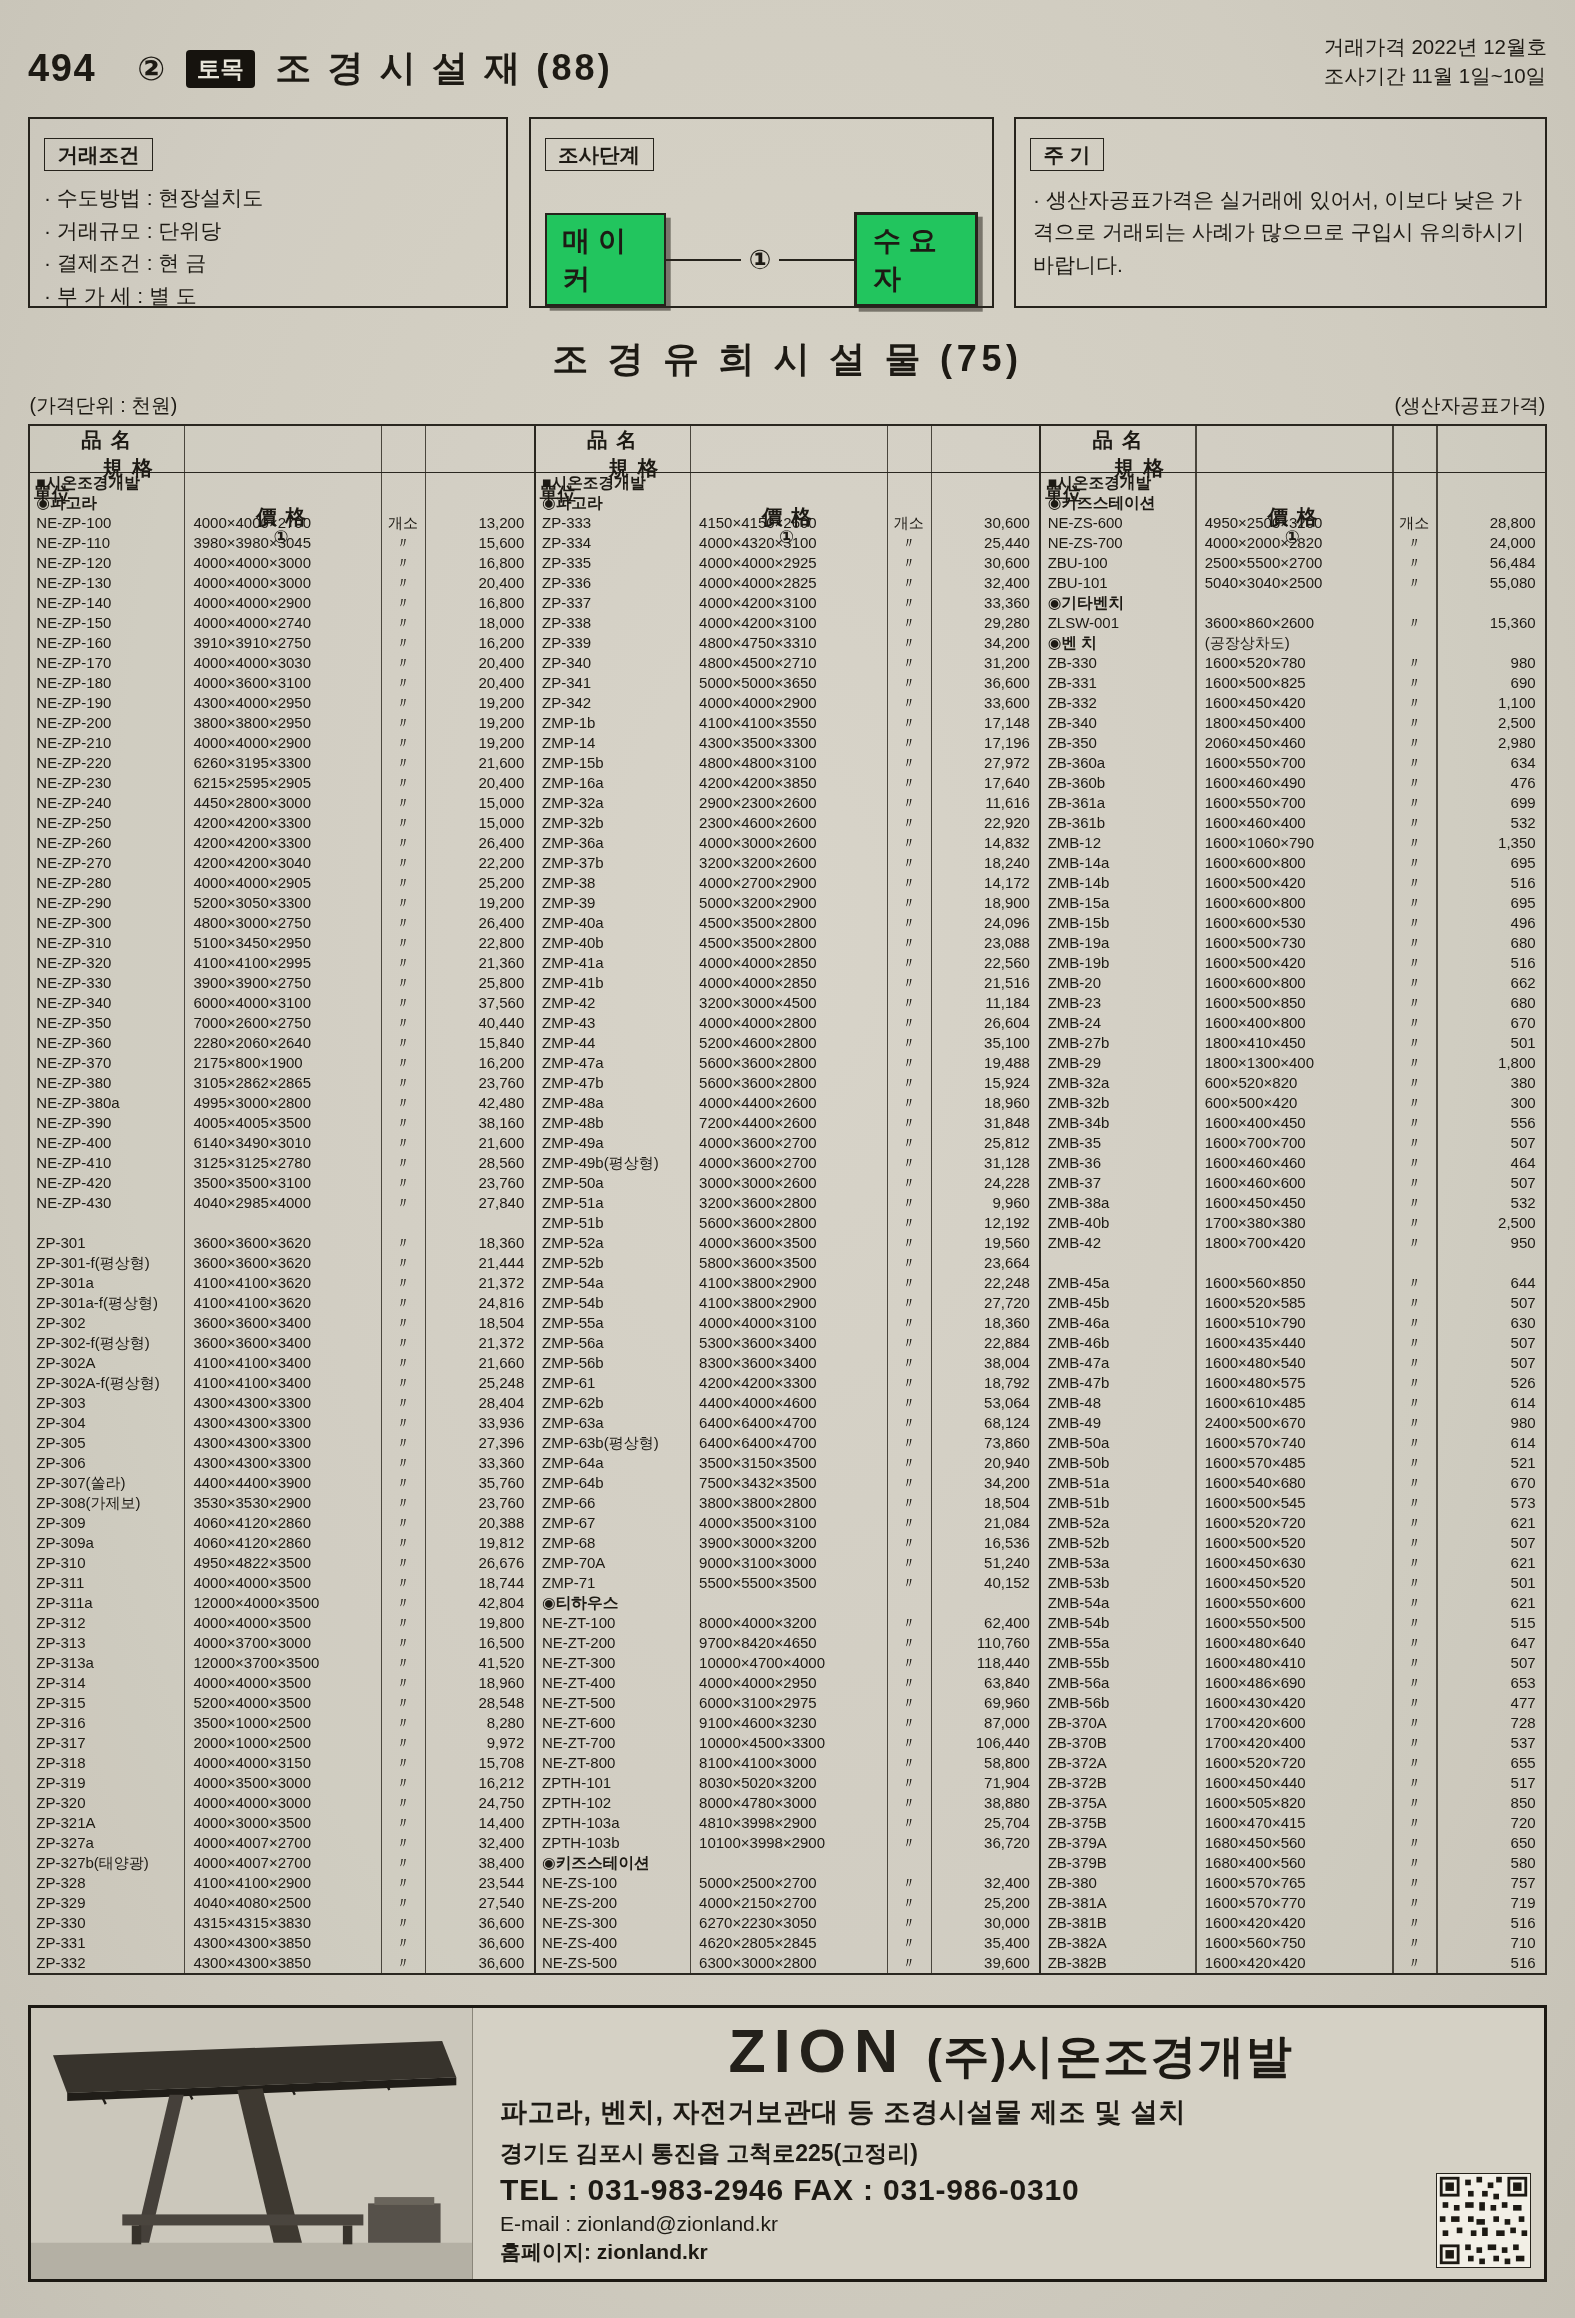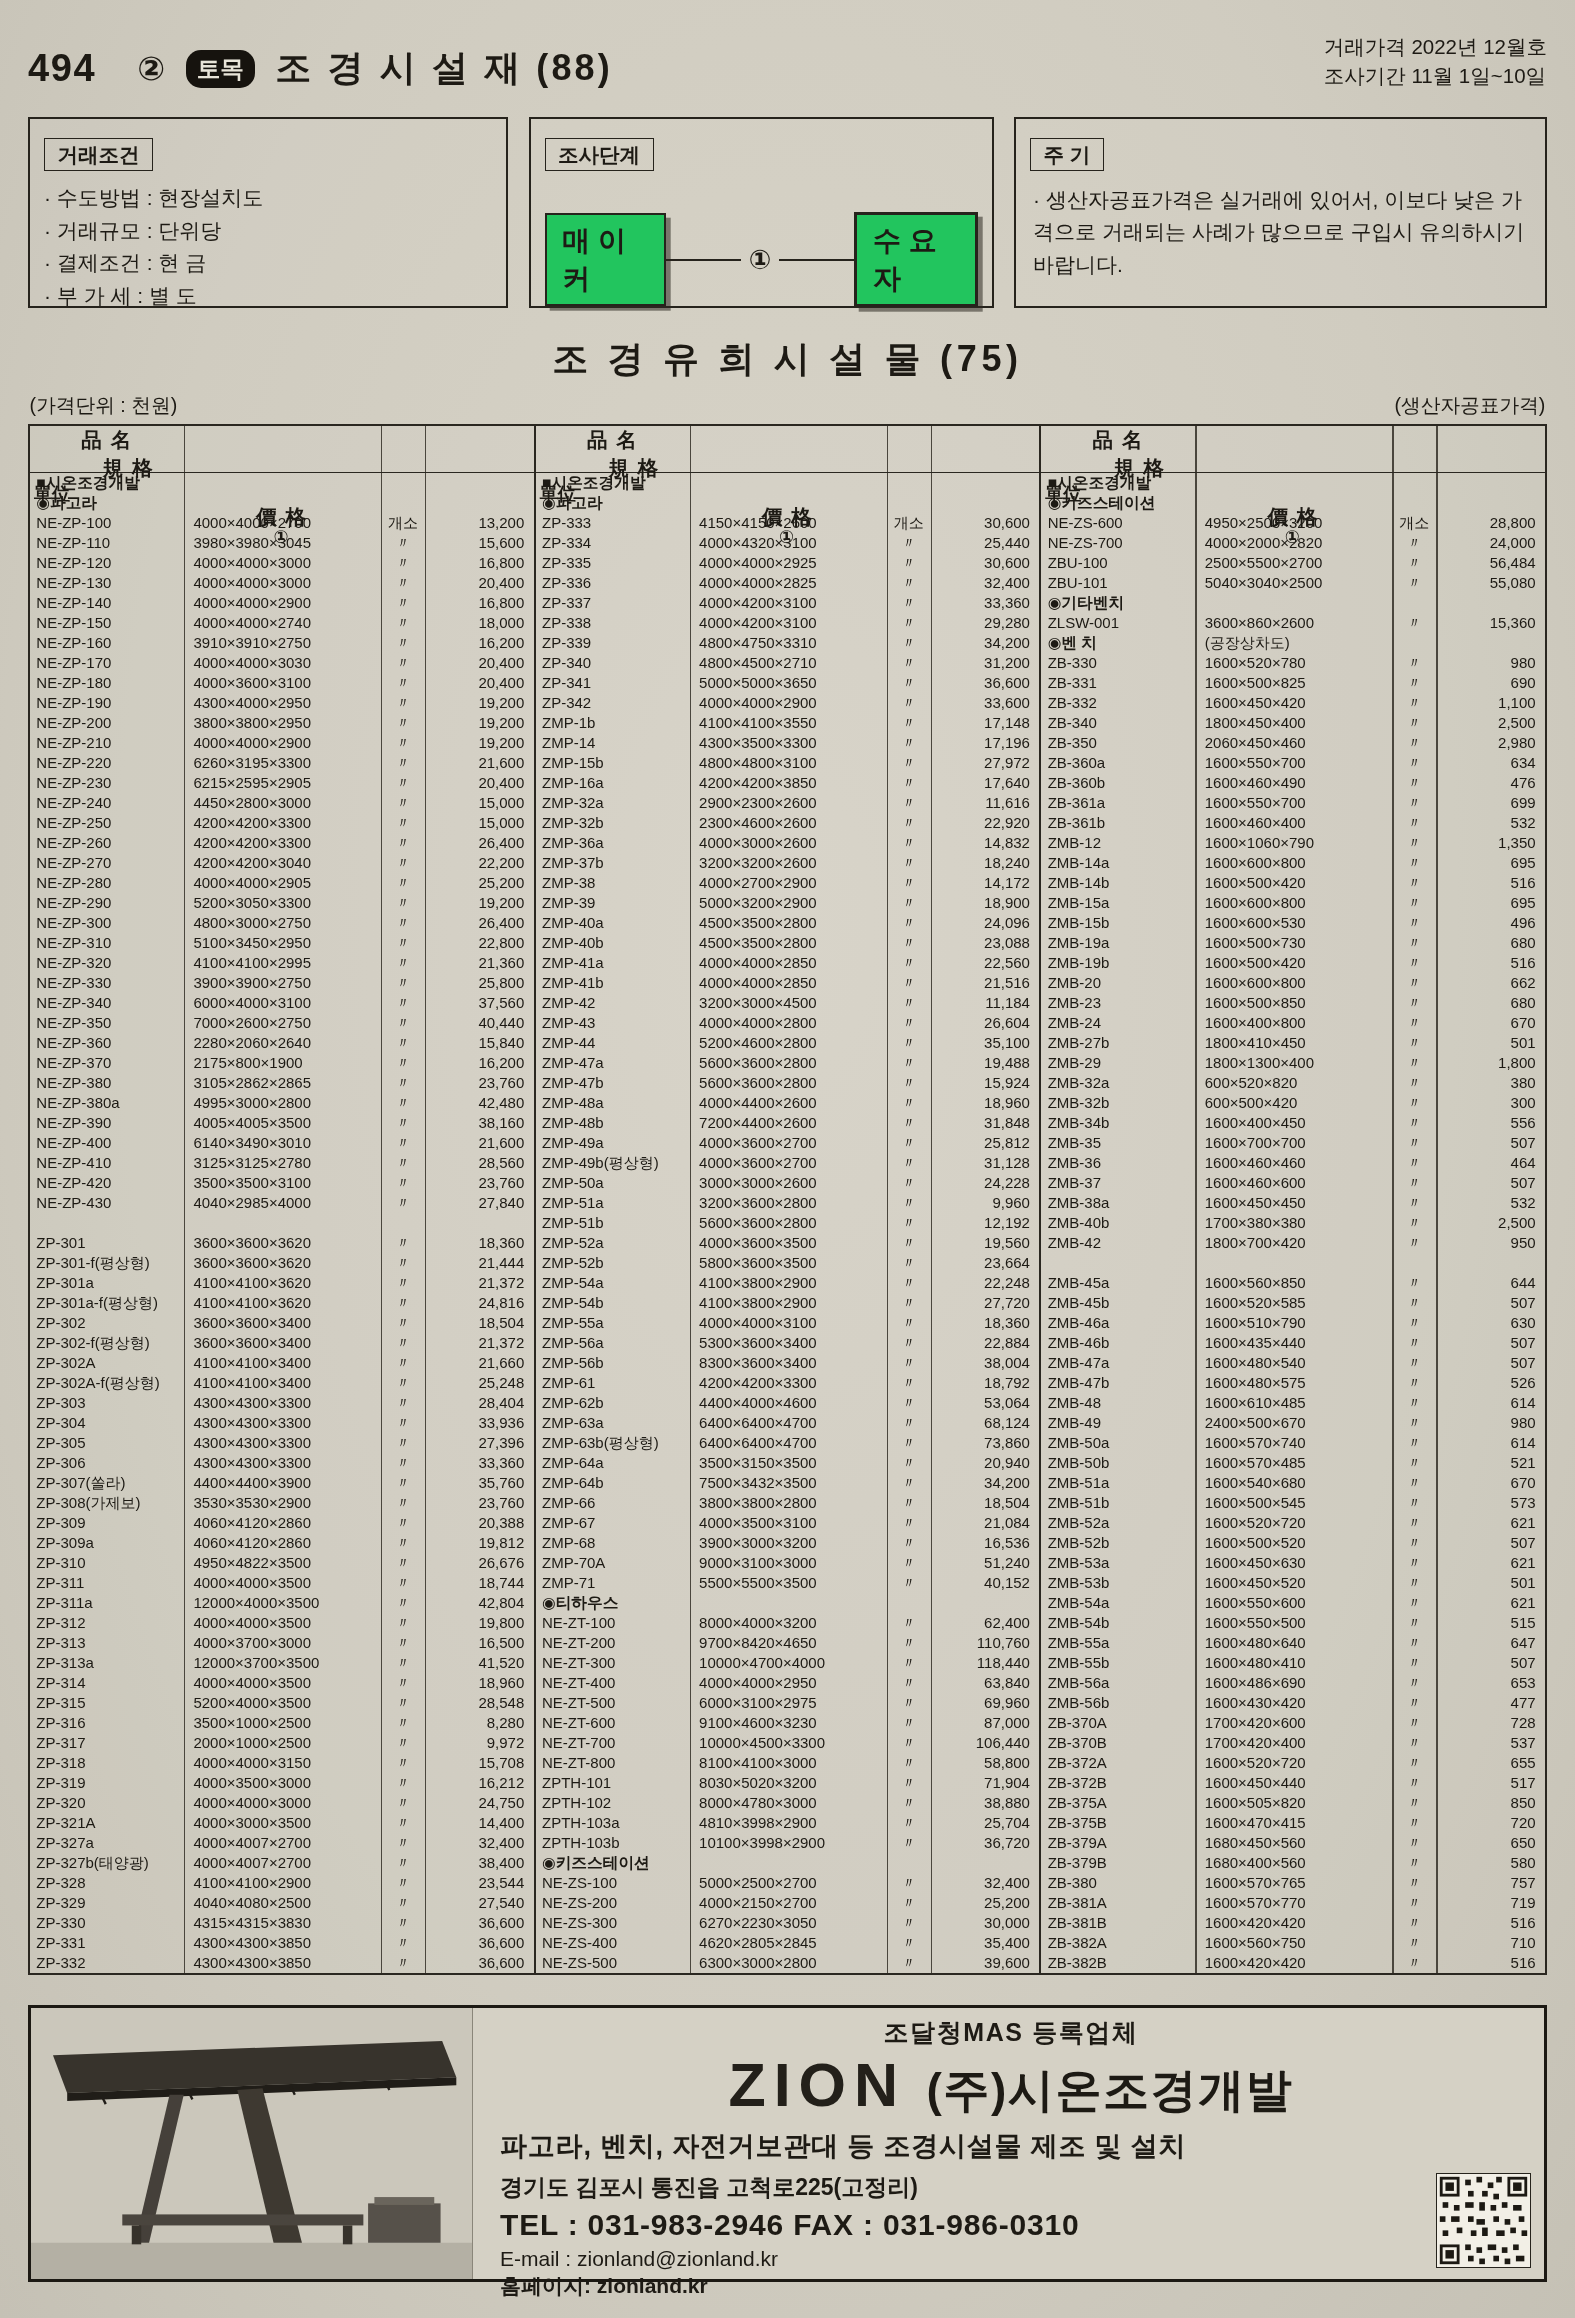--- a/index.html
+++ b/index.html
@@ -9,21 +9,21 @@
     font-family:"Liberation Sans","DejaVu Sans",sans-serif;
     color:#1d1a14;
   }
   .page{padding:22px 28px 0 28px;}
 
   
   .pg-header{display:flex;justify-content:space-between;align-items:flex-end;margin-top:11px;}
   .ph-left{display:flex;align-items:center;gap:20.5px;}
   .pageno{font-size:38px;font-weight:bold;letter-spacing:1.6px;}
   .circ{font-size:33px;font-weight:bold;margin-left:20.5px;}
-  .badge{background:#16130e;color:#e8e4d8;font-size:23.6px;font-weight:bold;padding:3.1px 11px;border-radius:15px;}
+  .badge{background:#16130e;color:#e8e4d8;font-size:23.6px;font-weight:bold;padding:3.1px 11px;border-radius:4px;}
   .ptitle{font-size:36px;font-weight:bold;letter-spacing:3.1px;}
   .ph-right{text-align:left;font-size:20.5px;line-height:1.4;padding-bottom:3.1px;}
 
   
   .boxes{display:flex;gap:20.5px;margin-top:23.6px;}
   .box{border:2.4px solid #26231c;height:191px;position:relative;padding:19px 14px;box-sizing:border-box;background:rgba(255,255,255,0.03);}
   .box1{width:480px;}
   .box2{width:465px;}
   .box3{flex:1;}
   .blabel{display:inline-block;border:1.6px solid #26231c;padding:1.6px 12.6px;font-size:20.5px;font-weight:bold;}
@@ -1565,21 +1565,20 @@
         <polygon points="262,104 294,102 344,298 308,298" fill="#3e3931"></polygon>
         <polygon points="176,110 194,110 150,298 132,298" fill="#45403a"></polygon>
         <rect x="116" y="262" width="306" height="14" fill="#4a453e"></rect>
         <rect x="128" y="276" width="12" height="24" fill="#36322b"></rect>
         <rect x="396" y="276" width="12" height="24" fill="#36322b"></rect>
         <rect x="428" y="248" width="92" height="50" fill="#56514a"></rect>
         <rect x="436" y="240" width="76" height="10" fill="#6a655c"></rect>
       </svg>
     </div>
     <div class="ad-body">
-      <div class="ad-badge">조달청MAS 등록업체</div>
       <div class="ad-logo-line">
         <span class="ad-logo">ZION</span>
         <span class="ad-company">(주)시온조경개발</span>
       </div>
       <div class="ad-tagline">파고라, 벤치, 자전거보관대 등 조경시설물 제조 및 설치</div>
       <div class="ad-address">경기도 김포시 통진읍 고척로225(고정리)</div>
       <div class="ad-tel">TEL : 031-983-2946   FAX : 031-986-0310</div>
       <div class="ad-email">E-mail : zionland@zionland.kr</div>
       <div class="ad-home">홈페이지: zionland.kr</div>
       <div class="qr">

